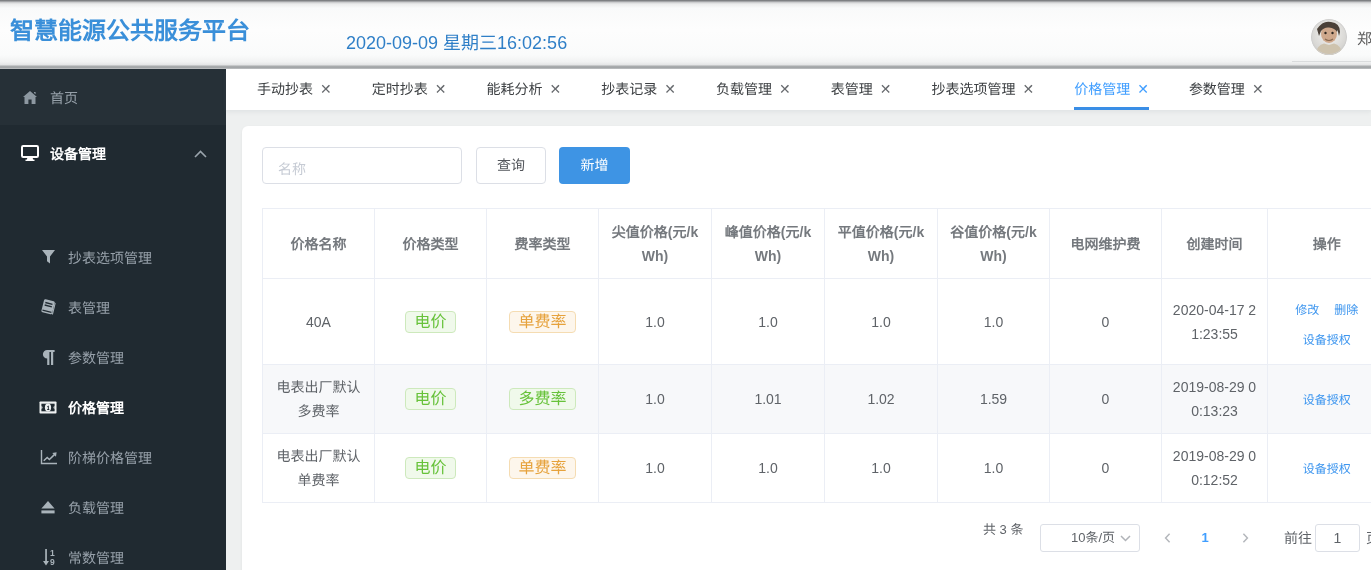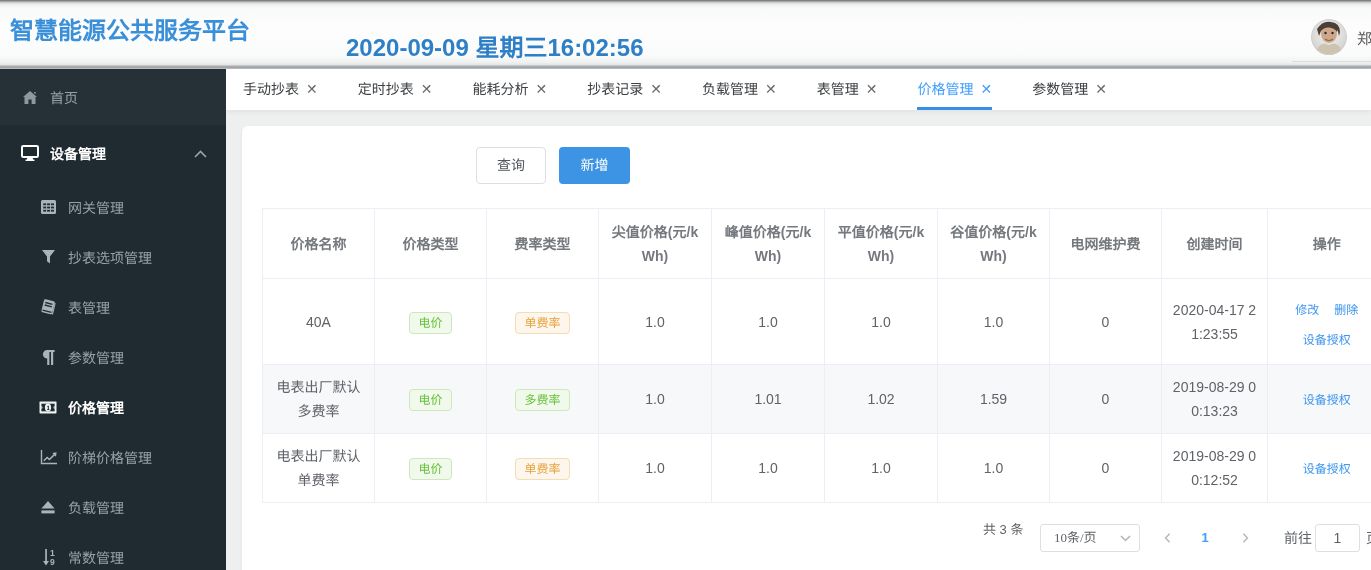--- a/index.html
+++ b/index.html
@@ -6,42 +6,42 @@
 * { margin:0; padding:0; box-sizing:border-box; }
 html,body { width:1371px; height:570px; overflow:hidden; font-family:"Liberation Sans", sans-serif; background:#eef0f0; }
 #stage { position:relative; width:1371px; height:570px; overflow:hidden; }
 
 
 #header { position:absolute; left:0; top:0; width:1371px; height:69px;
   background:linear-gradient(#77797b 0px, #85878a 1px, #c3c4c6 2px, #ebecec 4px, #f9fafa 8px, #fdfdfd 30px, #fafbfb 55px, #f1f2f2 62px, #e3e4e5 65px, #aaadae 66px, #a2a5a7 68px, #cfd1d2 69px);
 }
 
 #title { position:absolute; left:10px; top:11px; font-size:24px; font-weight:bold; color:#3a8fd9; letter-spacing:0px; }
-#hdate { position:absolute; left:346px; top:28px; font-size:24px; font-weight:bold; color:#2f7fc7;text-align:right; }
+#hdate { position:absolute; left:346px; top:28px; font-size:18px; font-weight:normal; color:#2f7fc7;text-align:right; }
 #avatar { position:absolute; left:1311px; top:19px; width:36px; height:36px; border-radius:50%; overflow:hidden; }
 #hname { position:absolute; left:1357px; top:27px; font-size:15px; color:#5a5a5a; white-space:nowrap; }
 
 
 #sidebar { position:absolute; left:0; top:69px; width:226px; height:501px; background:#263037; }
 #side-open { position:absolute; left:0; top:56px; width:226px; height:445px; background:#202a31; }
 .mitem { position:absolute; left:0; width:226px; height:50px; font-size:14px; color:#97a1aa; }
 .mitem .txt { position:absolute; left:50px; top:50%; transform:translateY(-50%); }
 .mitem .ico { position:absolute; left:21px; top:50%; transform:translateY(-50%); width:18px; height:18px; display:flex; align-items:center; justify-content:center; }
 .sub .txt { left:68px; }
 .sub .ico { left:39px; }
 #sidebar .root1 { top:0px; height:56px; }
 #sidebar .root2 { top:56px; height:56px; color:#fff; font-weight:bold; }
 .caret { position:absolute; left:194px; top:50%; transform:translateY(-50%); }
 .active { color:#fff; font-weight:bold; }
 
 
 #content { position:absolute; left:226px; top:69px; width:1145px; height:501px; background:#eef0f0; }
 #tabbar { position:absolute; left:0; top:0; width:1145px; height:41px; background:#fff; box-shadow:0 2px 4px rgba(120,130,140,.12); }
 .tab { position:relative; float:left; margin-left:0; margin-right:40px; height:41px; line-height:40px; font-size:14px; color:#3d4043; cursor:default; }
-#tabbar { padding-left:17px; }
+#tabbar { padding-left:31px; }
 .tab .x { display:inline-block; margin-left:7px; color:#66696d; font-size:14px; }
 .tab.on { color:#409EFF; }
 .tab.on .x { color:#409EFF; }
 .tab.on:after { content:""; position:absolute; left:0; right:0; bottom:0; height:3px; background:#3a8ee6; }
 
 #card { position:absolute; left:16px; top:57px; width:1178px; height:560px; background:#fff; border-radius:6px; box-shadow:0 1px 3px rgba(0,0,0,.06); }
 
 
 #inp { position:absolute; left:20px; top:21px; width:200px; height:37px; border:1px solid #dcdfe6; border-radius:4px; background:#fff; }
 #inp span { position:absolute; left:15px; top:10px; font-size:14px; color:#c6cbd4; }
@@ -50,29 +50,29 @@
 #btn-n { left:317px; width:71px; background:#3e94e4; color:#fff; line-height:37px; }
 
 
 #tbl { position:absolute; left:20px; top:82px; width:1138px; border-collapse:collapse; table-layout:fixed; font-size:14px; color:#5f6368; }
 #tbl th, #tbl td { border:1px solid #ebeef5; text-align:center; vertical-align:middle; line-height:24px; font-weight:normal; }
 #tbl th { color:#75797e; font-weight:bold; height:70px; }
 #tbl td { height:69px; }
 #tbl tr.r1 td { height:86px; }
 #tbl tr.stripe td { background:#f7f8fa; }
 #tbl .noright { border-right:none; padding-right:15px; }
-.tag { display:inline-block; height:22px; line-height:20px; padding:0 8px; font-size:12px; border-radius:4px; }
+.tag { display:inline-block; height:22px; line-height:20px; padding:0 8px; font-size:16px; border-radius:4px; }
 .tag.g { color:#67c23a; background:#f0f9eb; border:1px solid #cde9bc; }
 .tag.o { color:#e6a23c; background:#fdf6ec; border:1px solid #f5dcb2; }
 .lnk { color:#3e96ef; font-size:12px; }
 
 
 .pg { position:absolute; font-size:14px; color:#5f6368; }
 #pg-total { left:741px; top:390px; line-height:28px; font-size:13px; }
-#pg-sel { left:798px; top:398px; width:100px; height:28px; border:1px solid #dcdfe6; border-radius:3px; line-height:26px; padding-left:13px; font-size:13px; color:#5f6368; background:#fff;font-family:Liberation Serif, serif; }
+#pg-sel { left:798px; top:398px; width:100px; height:28px; border:1px solid #dcdfe6; border-radius:3px; line-height:26px; padding-left:30px; font-size:13px; color:#5f6368; background:#fff; }
 #pg-sel .arr { position:absolute; right:8px; top:10px; line-height:0; }
 #pg-prev { left:922px; top:398px; height:28px; display:flex; align-items:center; }
 #pg-cur { left:947px; top:398px; width:32px; text-align:center; line-height:28px; color:#409EFF; font-weight:bold; font-size:13px; }
 #pg-next { left:1000px; top:398px; height:28px; display:flex; align-items:center; }
 #pg-goto { left:1042px; top:398px; line-height:28px; }
 #pg-inp { left:1073px; top:398px; width:45px; height:28px; border:1px solid #dcdfe6; border-radius:3px; text-align:center; line-height:26px; background:#fff; }
 #pg-page { left:1124px; top:398px; line-height:28px; }
 </style>
 </head>
 <body>
@@ -121,39 +121,20 @@
           </svg></span>
       </div>
     <div class="mitem root1">
         <span class="ico" id="i-home">
       <svg width="14" height="13" viewBox="0 0 14 13">
             <path d="M7 0 L14 6 L12.5 6 L12.5 13 L8.6 13 L8.6 8.4 L5.4 8.4 L5.4 13 L1.5 13 L1.5 6 L0 6 Z M11 1 L12.6 1 L12.6 3.2 L11 1.9 Z" fill="#8d98a1"></path>
           </svg>
     </span>
         <span class="txt">首页</span>
       </div>
-    <div class="mitem sub" style="top:113px;">
-        <span class="ico" id="i-table">
-      <svg width="15" height="14" viewBox="0 0 15 14">
-            <rect x="0" y="0" width="15" height="14" rx="1.5" fill="#a9b3ba"></rect>
-            <g fill="#222c33">
-              <rect x="2.2" y="3.4" width="3" height="1.8"></rect>
-              <rect x="6.1" y="3.4" width="3" height="1.8"></rect>
-              <rect x="10" y="3.4" width="3" height="1.8"></rect>
-              <rect x="2.2" y="6.6" width="3" height="1.8"></rect>
-              <rect x="6.1" y="6.6" width="3" height="1.8"></rect>
-              <rect x="10" y="6.6" width="3" height="1.8"></rect>
-              <rect x="2.2" y="9.8" width="3" height="1.8"></rect>
-              <rect x="6.1" y="9.8" width="3" height="1.8"></rect>
-              <rect x="10" y="9.8" width="3" height="1.8"></rect>
-            </g>
-          </svg>
-    </span>
-        <span class="txt">网关管理</span>
-      </div>
     <div class="mitem sub" style="top:163px;">
         <span class="ico" id="i-filter">
       <svg width="13" height="14" viewBox="0 0 13 14">
             <path d="M0 0 L13 0 L8 6.5 L8 13.5 L5 11.2 L5 6.5 Z" fill="#a9b3ba"></path>
           </svg>
     </span>
         <span class="txt">抄表选项管理</span>
       </div>
     <div class="mitem sub" style="top:213px;">
         <span class="ico" id="i-book">
@@ -221,25 +202,29 @@
   </div>
 
   <div id="content">
     <div id="tabbar">
       <div class="tab">手动抄表<span class="x">✕</span></div>
       <div class="tab">定时抄表<span class="x">✕</span></div>
       <div class="tab">能耗分析<span class="x">✕</span></div>
       <div class="tab">抄表记录<span class="x">✕</span></div>
       <div class="tab">负载管理<span class="x">✕</span></div>
       <div class="tab">表管理<span class="x">✕</span></div>
+      <div class="tab">抄表选项管理<span class="x">✕</span></div>
       <div class="tab on">价格管理<span class="x">✕</span></div>
       <div class="tab">参数管理<span class="x">✕</span></div>
     </div>
 
     <div id="card">
+      <div id="inp">
+          <span>名称</span>
+        </div>
       <div class="btn" id="btn-q">查询</div>
       <div class="btn" id="btn-n">新增</div>
 
       <table id="tbl">
         <colgroup>
           <col style="width:112px">
             <col style="width:112px">
             <col style="width:112px">
           <col style="width:113px">
             <col style="width:113px">

